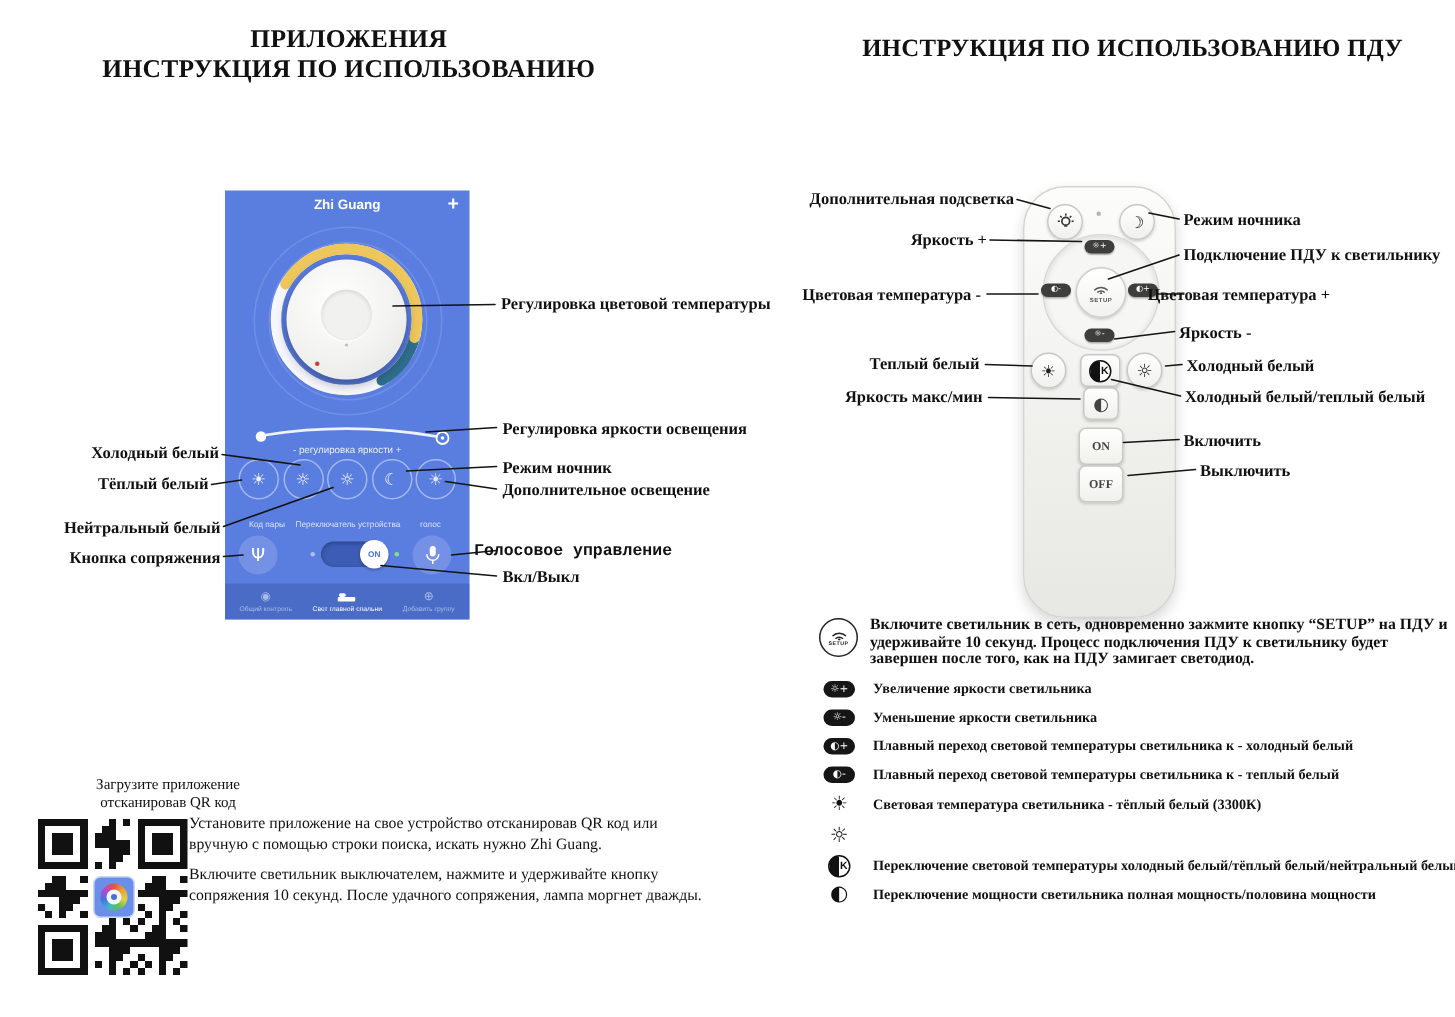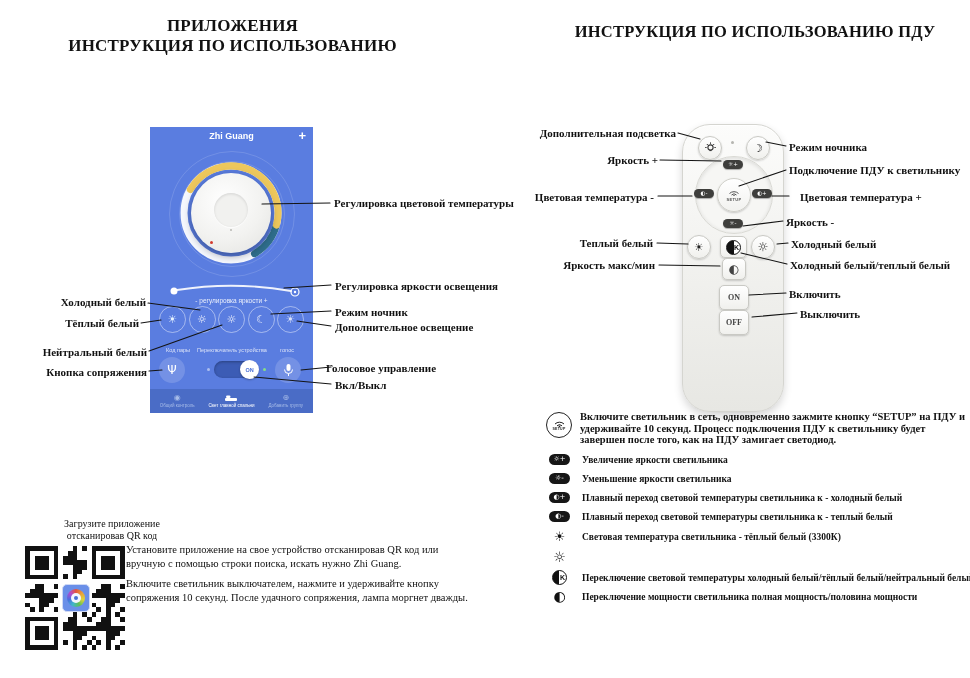--- a/index.html
+++ b/index.html
@@ -187,21 +187,21 @@
   </div>
 
   <div class="callout cl-r" style="right:824px;top:296px;">Холодный белый</div>
   <div class="callout cl-r" style="right:831px;top:317px;">Тёплый белый</div>
   <div class="callout cl-r" style="right:823px;top:346px;">Нейтральный белый</div>
   <div class="callout cl-r" style="right:823px;top:366px;">Кнопка сопряжения</div>
   <div class="callout" style="left:334px;top:197px;">Регулировка цветовой температуры</div>
   <div class="callout" style="left:335px;top:280px;">Регулировка яркости освещения</div>
   <div class="callout" style="left:335px;top:306px;">Режим ночник</div>
   <div class="callout" style="left:335px;top:321px;">Дополнительное освещение</div>
-  <div class="callout" style="left:326px;top:362px;">Голосовое управление</div>
+  <div class="callout" style="left:316px;top:362px;font-family:Liberation Mono, monospace;">Голосовое управление</div>
   <div class="callout" style="left:335px;top:379px;">Вкл/Выкл</div>
 
   <div class="remote-shadow"></div>
   <div class="remote">
     <div class="rbtn-circle" style="left:15px;top:11px;width:22px;height:22px;">
       <svg width="13" height="13">
         <circle cx="6.5" cy="5.5" r="2.6" fill="none" stroke="#333" stroke-width="1.1"></circle>
         <line x1="5.5" y1="8.6" x2="7.5" y2="8.6" stroke="#333" stroke-width="1"></line>
         <line x1="6.5" y1="0.4" x2="6.5" y2="1.8" stroke="#333" stroke-width="1"></line>
         <line x1="1.2" y1="5.5" x2="2.6" y2="5.5" stroke="#333" stroke-width="1"></line>
@@ -248,21 +248,21 @@
     <div class="rbtn-rect" style="left:36px;top:185px;width:28px;height:23px;font-size:8px;font-weight:bold;">OFF</div>
   </div>
 
   <div class="callout cl-r" style="right:294px;top:127px;">Дополнительная подсветка</div>
   <div class="callout cl-r" style="right:312px;top:154px;">Яркость +</div>
   <div class="callout cl-r" style="right:316px;top:191px;">Цветовая температура -</div>
   <div class="callout cl-r" style="right:317px;top:237px;">Теплый белый</div>
   <div class="callout cl-r" style="right:315px;top:259px;">Яркость макс/мин</div>
   <div class="callout" style="left:789px;top:141px;">Режим ночника</div>
   <div class="callout" style="left:789px;top:164px;">Подключение ПДУ к светильнику</div>
-  <div class="callout" style="left:800px;top:191px;">Цветовая температура +</div>
+  <div class="callout" style="left:765px;top:191px;">Цветовая температура +</div>
   <div class="callout" style="left:786px;top:216px;">Яркость -</div>
   <div class="callout" style="left:791px;top:238px;">Холодный белый</div>
   <div class="callout" style="left:790px;top:259px;">Холодный белый/теплый белый</div>
   <div class="callout" style="left:789px;top:288px;">Включить</div>
   <div class="callout" style="left:800px;top:308px;">Выключить</div>
 
   <div class="setup-note-icon">
     <svg width="13" height="8">
       <path d="M2 5a6.5 6.5 0 0 1 9 0" fill="none" stroke="#222" stroke-width="1"></path>
       <path d="M4 6.8a3.6 3.6 0 0 1 5 0" fill="none" stroke="#222" stroke-width="1"></path>

